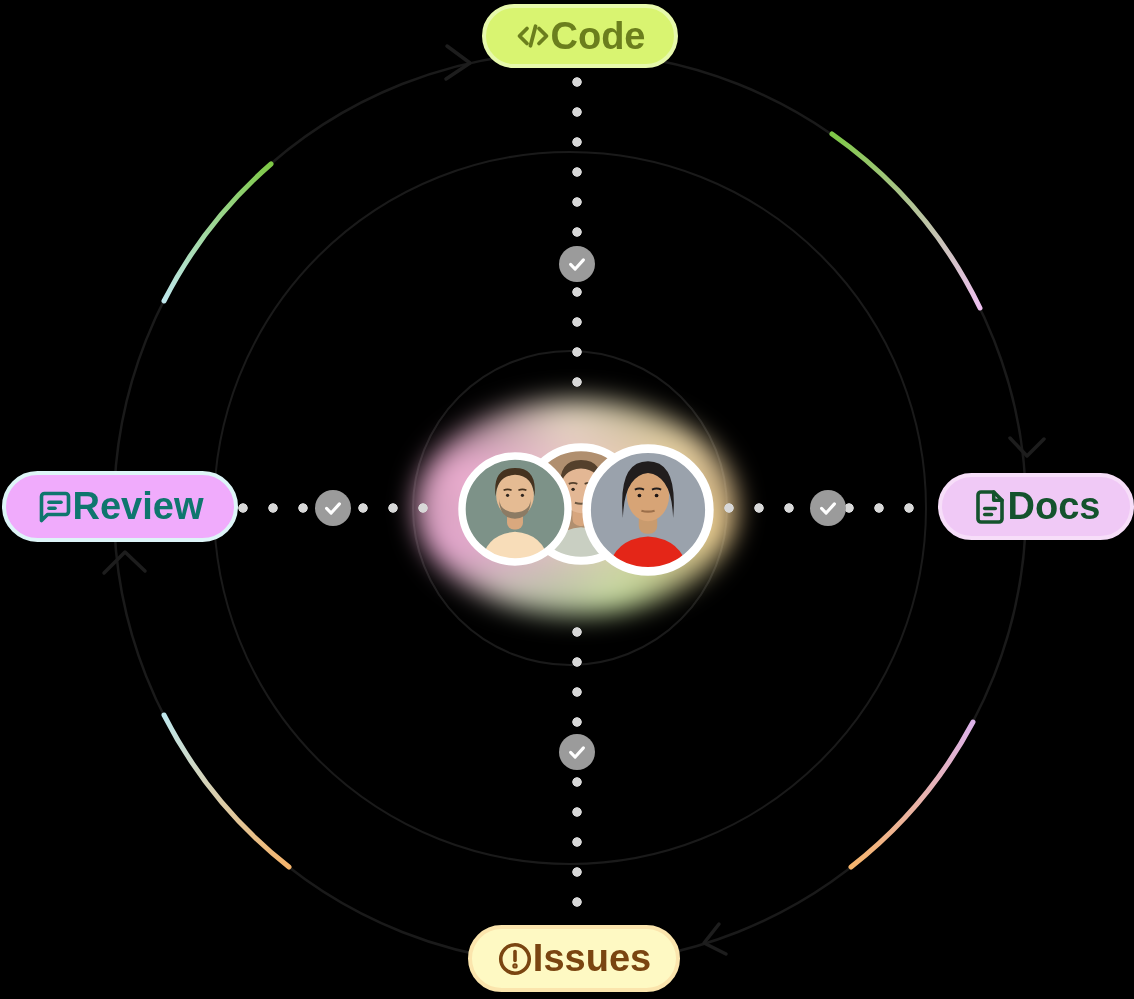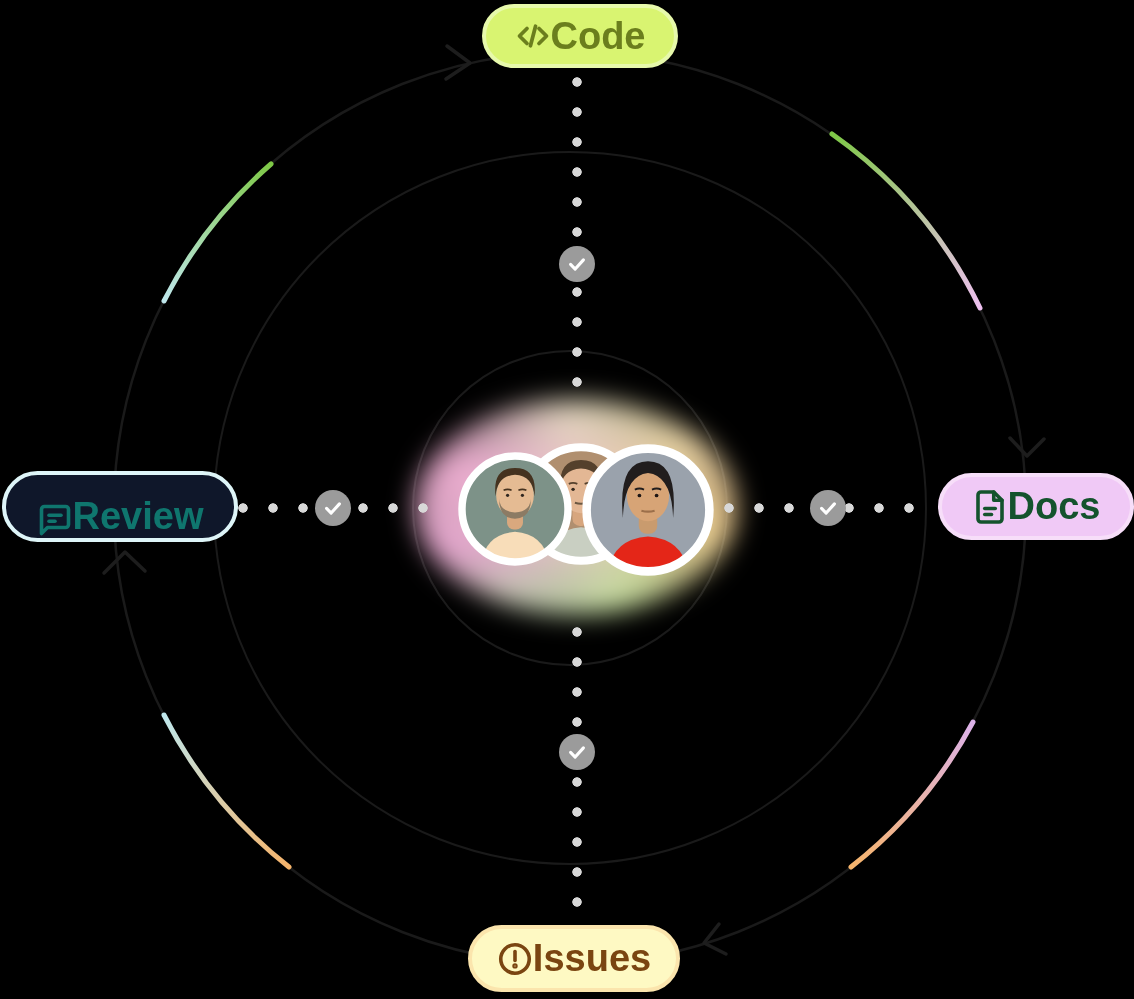--- a/index.html
+++ b/index.html
@@ -205,21 +205,21 @@
 
   <div class="pill pill-code" style="background: rgb(217, 244, 113); border-color: rgb(231, 249, 171); color: rgb(107, 126, 29);">
     <svg viewBox="0 0 24 24" fill="none" stroke="currentColor" stroke-width="2.5" stroke-linecap="round" stroke-linejoin="round">
       <polyline points="8 7 3 12 8 17"></polyline>
         <polyline points="16 7 21 12 16 17"></polyline>
       <line x1="13.7" y1="5.5" x2="10.3" y2="18.5"></line>
     </svg>
     <span>Code</span>
   </div>
 
-  <div class="pill pill-review" style="background: #0f172a; border-color: rgb(222, 245, 248); color: rgb(15, 118, 110); align-items: flex-end;">
+  <div class="pill pill-review" style="background: #f0abfc; border-color: rgb(222, 245, 248); color: rgb(15, 118, 110);">
     <svg viewBox="0 0 24 24" fill="none" stroke="currentColor" stroke-width="2.4" stroke-linecap="round" stroke-linejoin="round">
       <path d="M21 15a2 2 0 0 1-2 2H7l-4 4V5a2 2 0 0 1 2-2h14a2 2 0 0 1 2 2z"></path>
       <line x1="8" y1="8.8" x2="16" y2="8.8"></line>
         <line x1="8" y1="12.8" x2="12" y2="12.8"></line>
     </svg>
     <span>Review</span>
   </div>
 
   <div class="pill pill-docs" style="background: rgb(240, 201, 246); border-color: rgb(247, 222, 249); color: #14532d;">
     <svg viewBox="0 0 24 24" fill="none" stroke="currentColor" stroke-width="2.4" stroke-linecap="round" stroke-linejoin="round">

